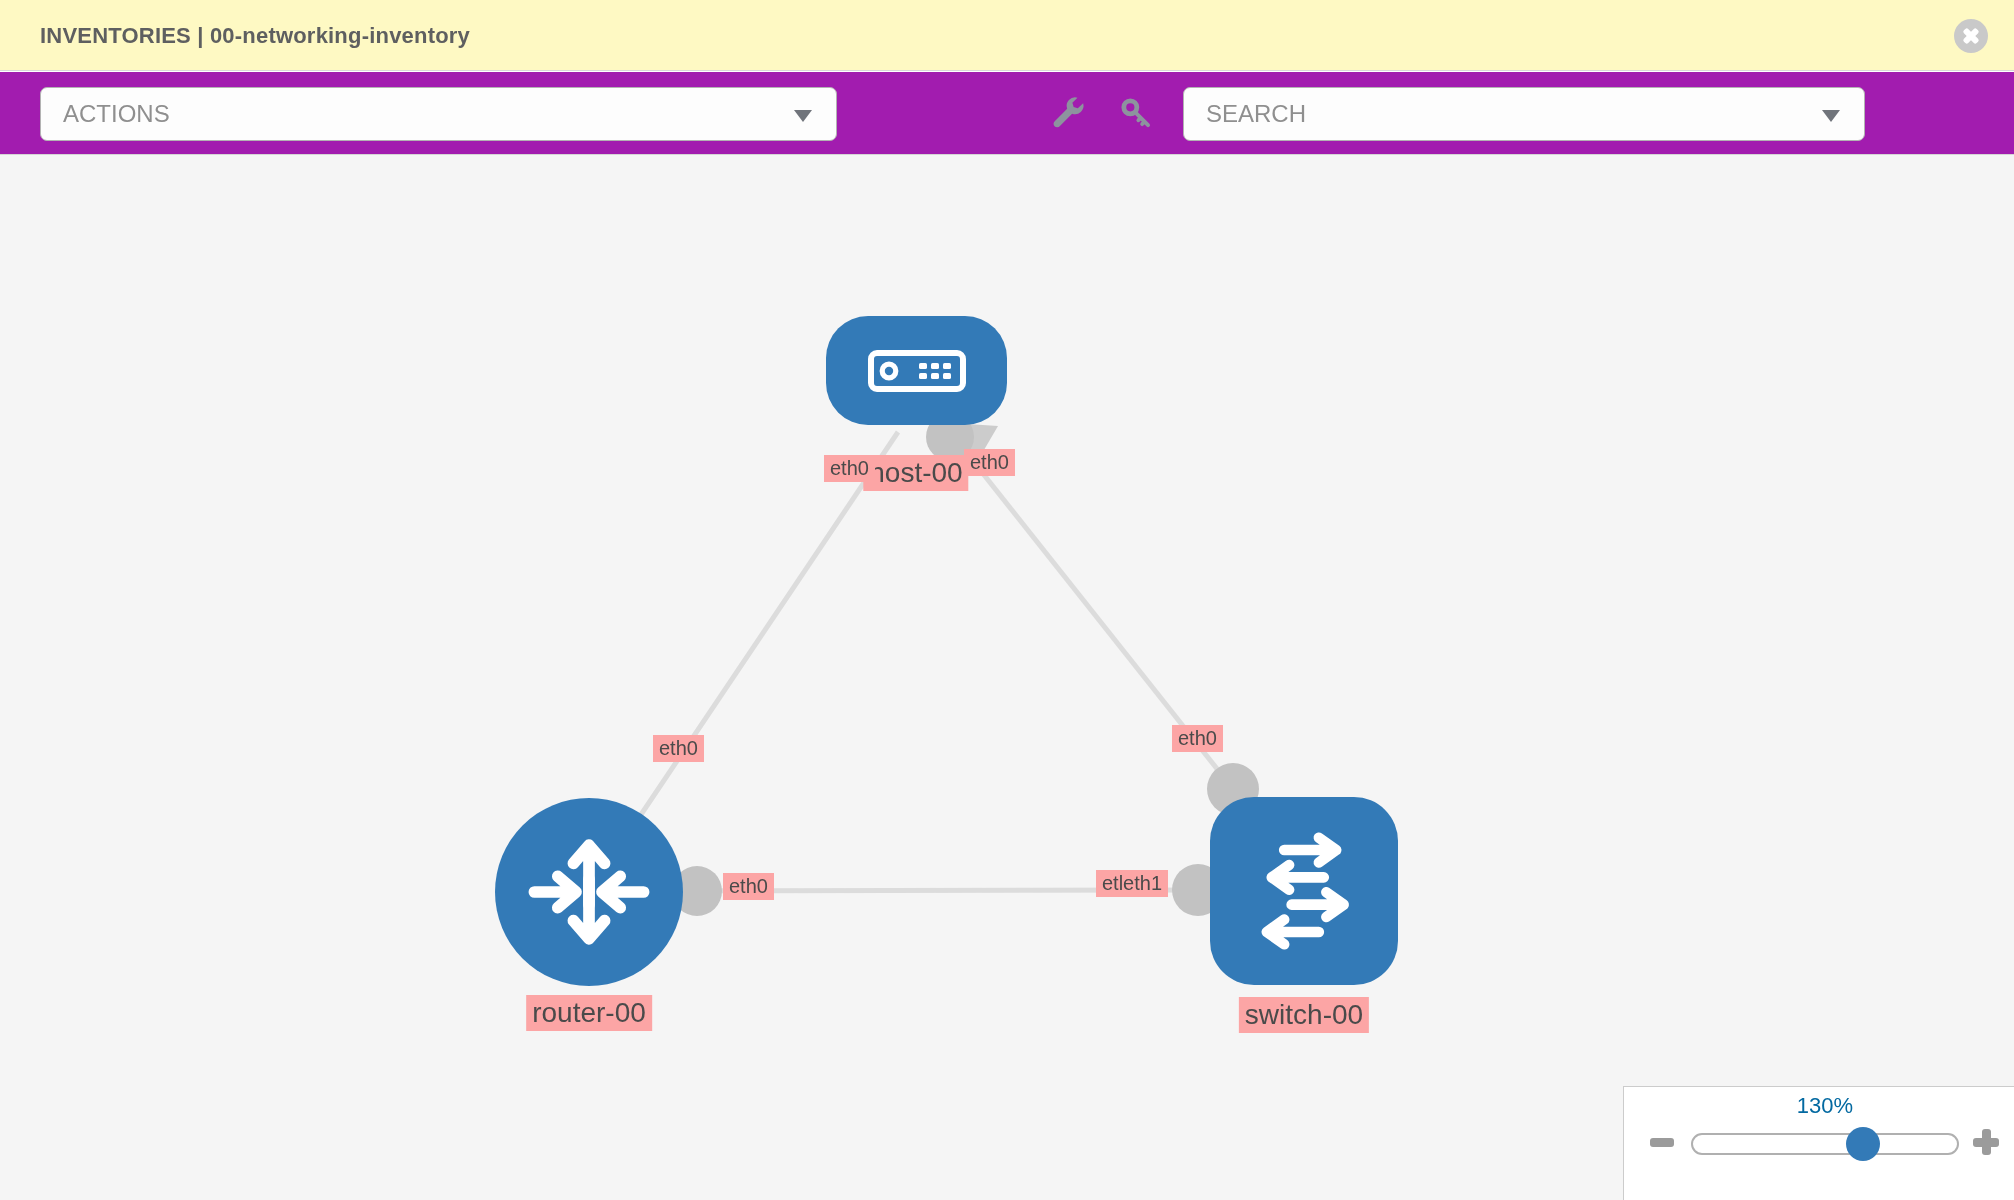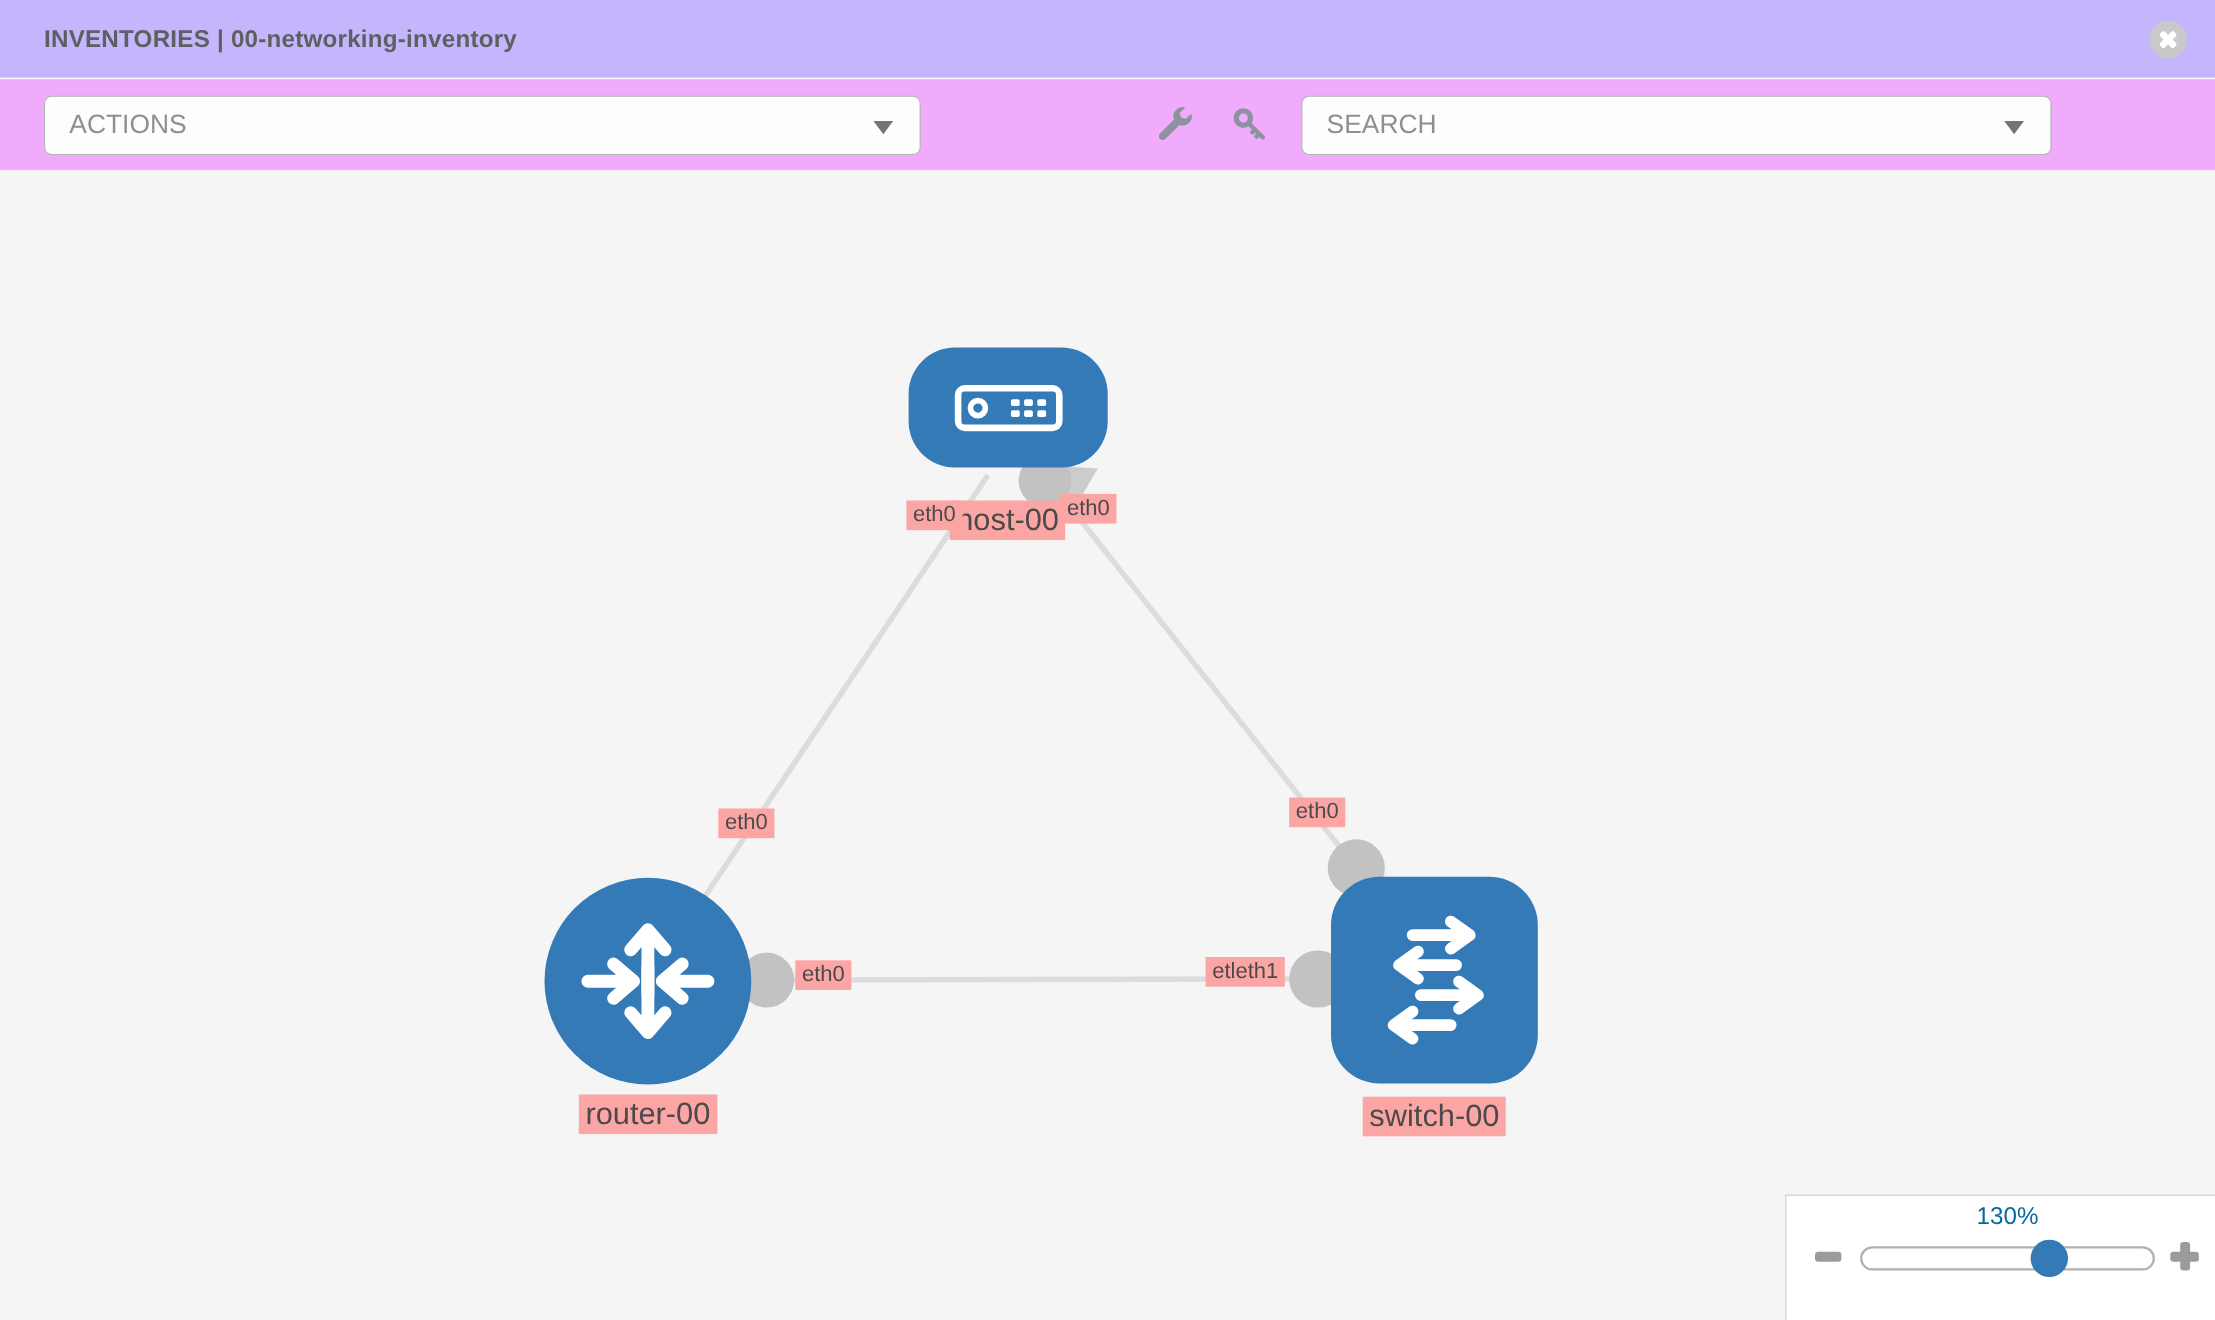--- a/index.html
+++ b/index.html
@@ -1,33 +1,33 @@
 <!DOCTYPE html>
 <html><head>
 <meta charset="utf-8">
 <style>
   * { margin:0; padding:0; box-sizing:border-box; }
   html,body { width:2014px; height:1200px; overflow:hidden;
     font-family:"Liberation Sans", sans-serif; background:#fff; }
 
   
   .app-header { position:absolute; left:0; top:0; width:2014px; height:71px;
-    background:#c4b5fd; border-bottom:1px solid #d8d8d8; }
+    background:#fef9c3; border-bottom:1px solid #d8d8d8; }
   .app-title { position:absolute; left:40px; top:0; line-height:71px;
     font-size:22px; font-weight:bold; color:#5e5f60; letter-spacing:.2px; }
   .close-btn { position:absolute; left:1954px; top:19px; width:34px; height:34px;
     border-radius:50%; background:#c9c9c9; cursor:pointer; }
   .close-btn::before, .close-btn::after { content:""; position:absolute; left:8px; top:14px;
     width:18px; height:6px; border-radius:2px; background:#ffffff; }
   .close-btn::before { transform:rotate(45deg); }
   .close-btn::after  { transform:rotate(-45deg); }
 
   
   .toolbar { position:absolute; left:0; top:72px; width:2014px; height:83px;
-    background:#f0abfc; border-bottom:1px solid #d5d5d5;padding-left:13px; }
+    background:#a21caf; border-bottom:1px solid #d5d5d5;padding-left:13px; }
   .select-box { position:absolute; top:15px; height:54px; background:#fdfdfd;
     border:1px solid #b3b3b3; border-radius:7px; cursor:pointer; }
   .select-box .ph { position:absolute; left:22px; top:0; line-height:52px;
     font-size:24px; color:#8f8f8f; }
   .caret { position:absolute; right:24px; top:22px; width:0; height:0;
     border-left:9px solid transparent; border-right:9px solid transparent;
     border-top:12px solid #70747b; }
   .actions-box { left:40px;  width:797px; }
   .search-box  { left:1183px; width:682px; }
   .tool-icon { position:absolute; top:13px; width:56px; height:56px;

